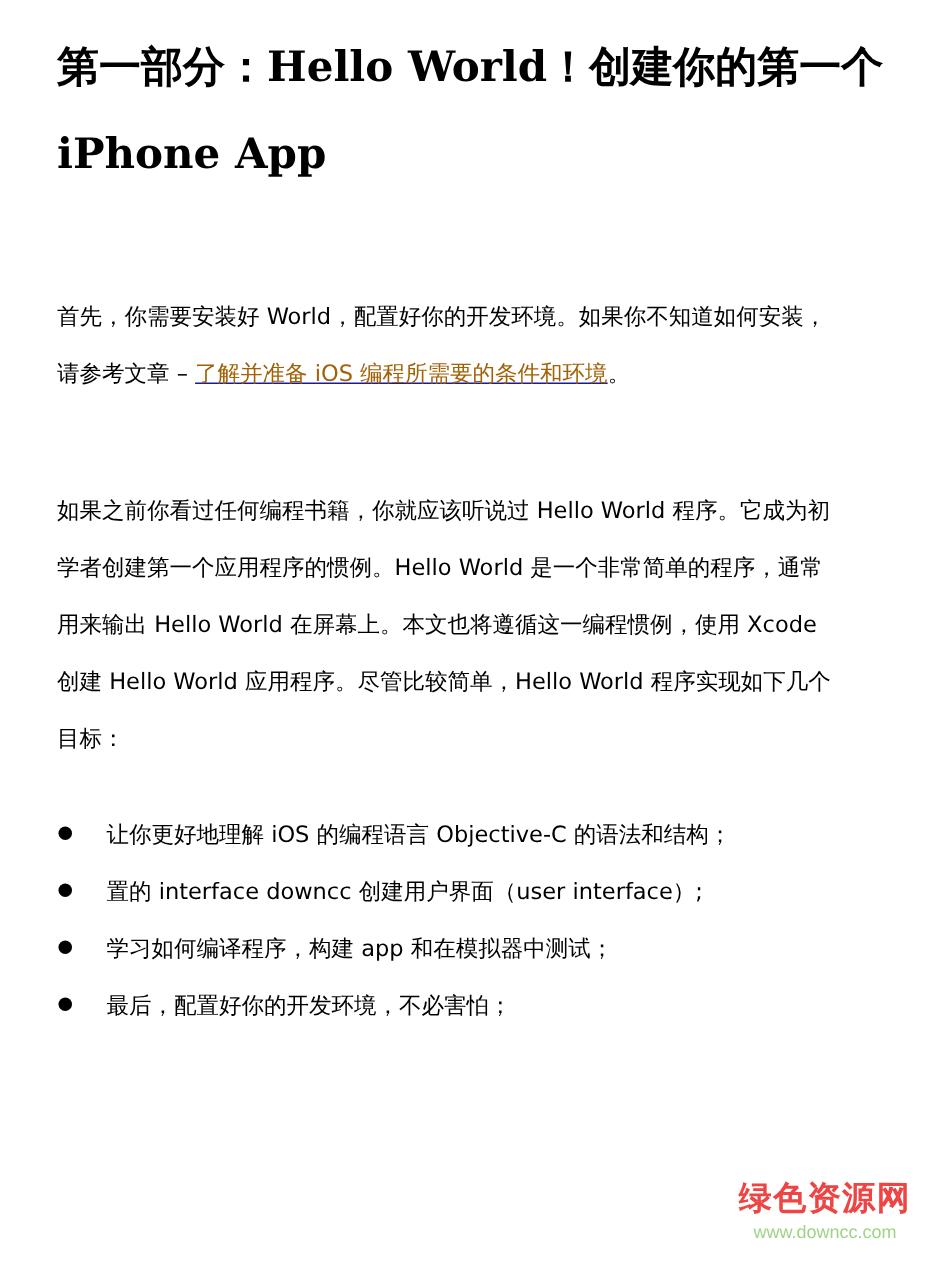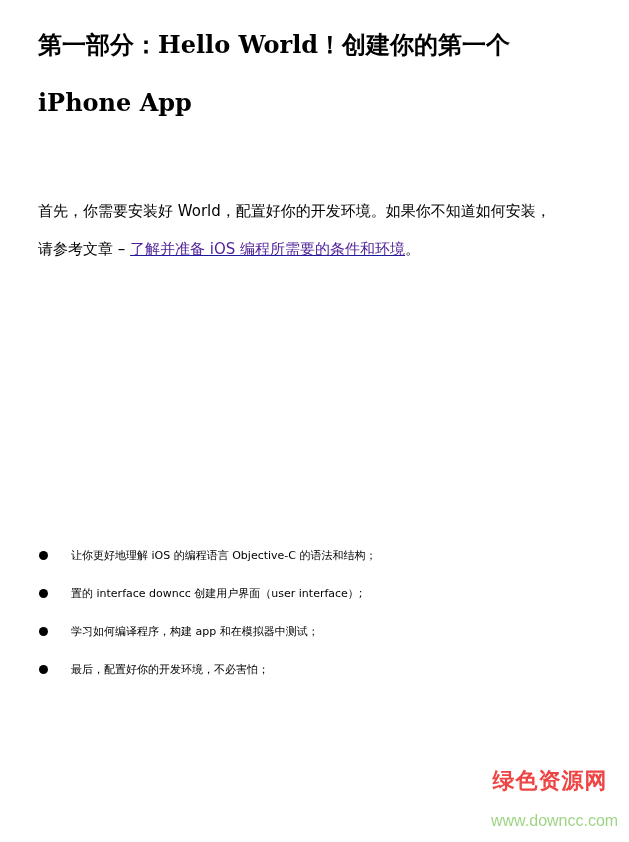--- a/index.html
+++ b/index.html
@@ -23,52 +23,52 @@
       height: 842px;
     }
     .title {
       position: absolute;
       left: 38px;
       top: 16px;
       width: 570px;
       margin: 0;
       font-family: "DejaVu Serif", "Liberation Serif", serif;
       font-weight: bold;
-      font-size: 24px;
+      font-size: 28px;
       line-height: 58px;
       letter-spacing: 0px;
       white-space: nowrap;
     }
     .title .line { display: block; }
     .para {
       position: absolute;
       left: 38px;
       width: 560px;
       margin: 0;
       font-size: 15px;
       line-height: 38px;
       white-space: nowrap;
     }
     .para .line { display: block; }
     .intro { top: 192px; }
     .body2 { top: 321px; }
     a.link {
-      color: #4c1d95;
+      color: #a16207;
       text-decoration: underline;
       text-decoration-color: #1a1aa0;
     }
     .bullets {
       position: absolute;
       left: 38px;
       top: 537px;
       width: 570px;
       margin: 0;
       padding: 0;
       list-style: none;
-      font-size: 11px;
+      font-size: 15px;
       line-height: 38px;
     }
     .bullets li {
       position: relative;
       padding-left: 33px;
       white-space: nowrap;
     }
     .bullets li .bullet-dot {
       position: absolute;
       left: 1px;
@@ -90,41 +90,47 @@
       display: block;
       font-size: 22px;
       font-weight: bold;
       color: #ef4444;
       letter-spacing: 1px;
       line-height: 28px;
     }
     .watermark .wm-url {
       display: block;
       font-family: "Liberation Sans", sans-serif;
-      font-size: 16px;
+      font-size: 12px;
       color: #9fd487;
       line-height: 14px;
-      margin-top: 19px;
     }
   </style>
 </head>
 <body>
 
 <div class="page">
 
   <h1 class="title">
     <span class="line">第一部分：Hello  World！创建你的第一个</span>
     <span class="line">iPhone App</span>
   </h1>
 
   <p class="para intro">
     <span class="line">首先，你需要安装好  World，配置好你的开发环境。如果你不知道如何安装，</span>
     <span class="line"><span>请参考文章  –  </span><a class="link" href="#">了解并准备 iOS 编程所需要的条件和环境</a><span>。</span></span>
   </p>
 
+  <p class="para body2">
+    <span class="line">如果之前你看过任何编程书籍，你就应该听说过  Hello World 程序。它成为初</span>
+    <span class="line">学者创建第一个应用程序的惯例。Hello  World  是一个非常简单的程序，通常</span>
+    <span class="line">用来输出  Hello  World  在屏幕上。本文也将遵循这一编程惯例，使用  Xcode</span>
+    <span class="line">创建 Hello World  应用程序。尽管比较简单，Hello World 程序实现如下几个</span>
+    <span class="line">目标：</span>
+  </p>
 
   <ul class="bullets">
     <li>
       <span class="bullet-dot"></span>
       <span class="line">让你更好地理解 iOS 的编程语言 Objective-C 的语法和结构；</span>
     </li>
     <li>
       <span class="bullet-dot"></span>
       <span class="line">置的 interface downcc 创建用户界面（user interface）;</span>
     </li>

